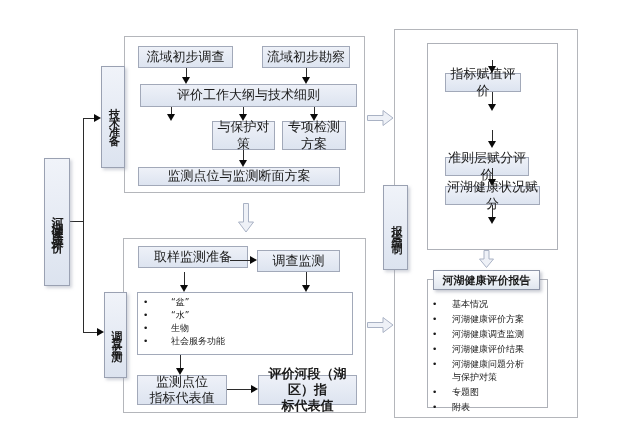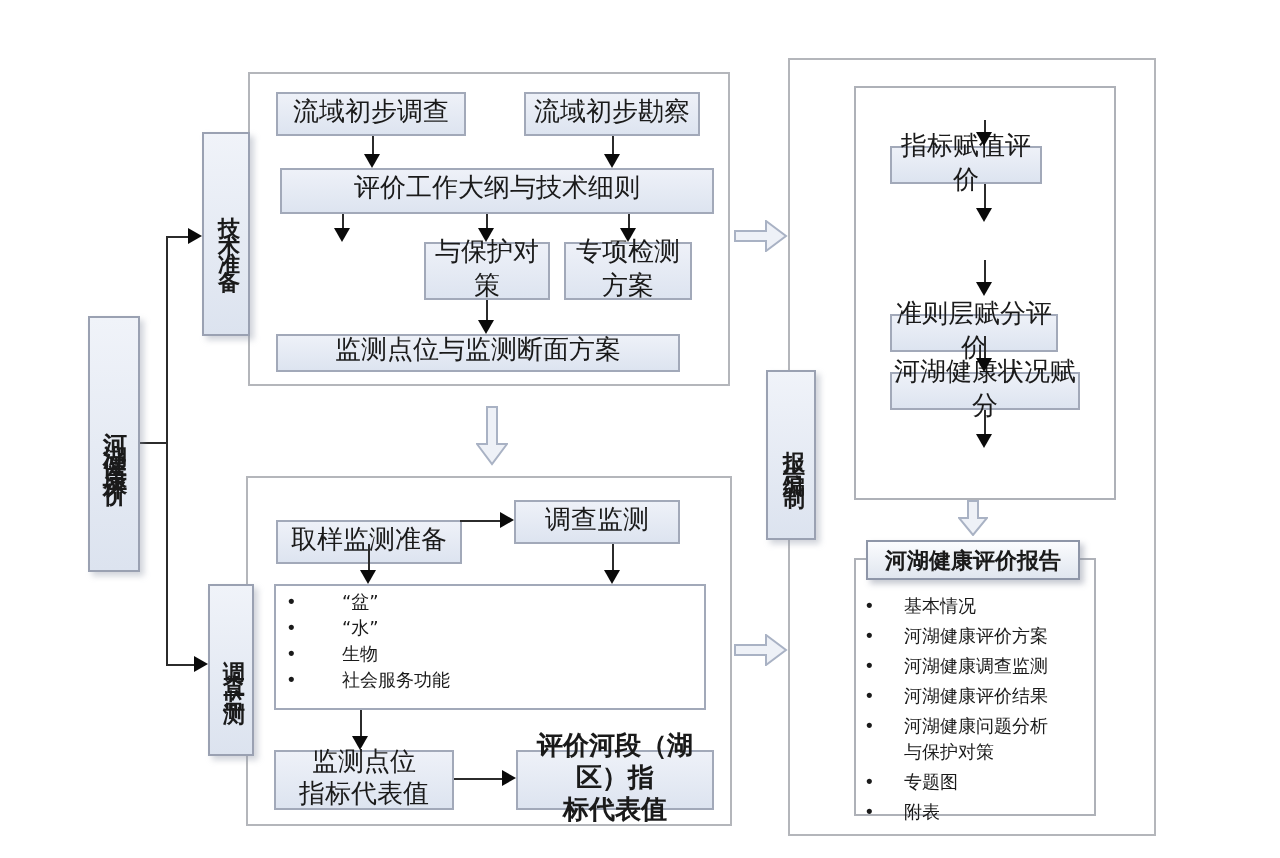--- a/index.html
+++ b/index.html
@@ -97,21 +97,21 @@
   <div class="td" style="left:239px;top:160px;"></div>
 
   <span class="blk" style="left:238px;top:203px;">
     <svg width="16" height="30" viewBox="0 0 16 30">
       <polygon points="5.5,0.5 10.5,0.5 10.5,19 15.5,19 8,29 0.5,19 5.5,19" fill="#eef1f7" stroke="#a9b2c4" stroke-width="1"></polygon>
     </svg>
   </span>
 
   <div class="panel" style="left:123px;top:238px;width:243px;height:175px;"></div>
 
-  <div class="box" style="left:138px;top:260px;width:93px;height:22px;">取样监测准备</div>
+  <div class="box" style="left:138px;top:246px;width:110px;height:22px;">取样监测准备</div>
   <div class="box" style="left:257px;top:250px;width:83px;height:22px;">调查监测</div>
 
   <div class="inner-panel" style="left:137px;top:292px;width:216px;height:63px;border:1px solid #a2a9b9;"></div>
   <div class="blist mid-list" style="left:137px;top:296px;width:216px;">
     <div class="brow">
       <span class="bdot">•</span>
       <span class="btxt">“盆”</span>
     </div>
     <div class="brow">
       <span class="bdot">•</span>

